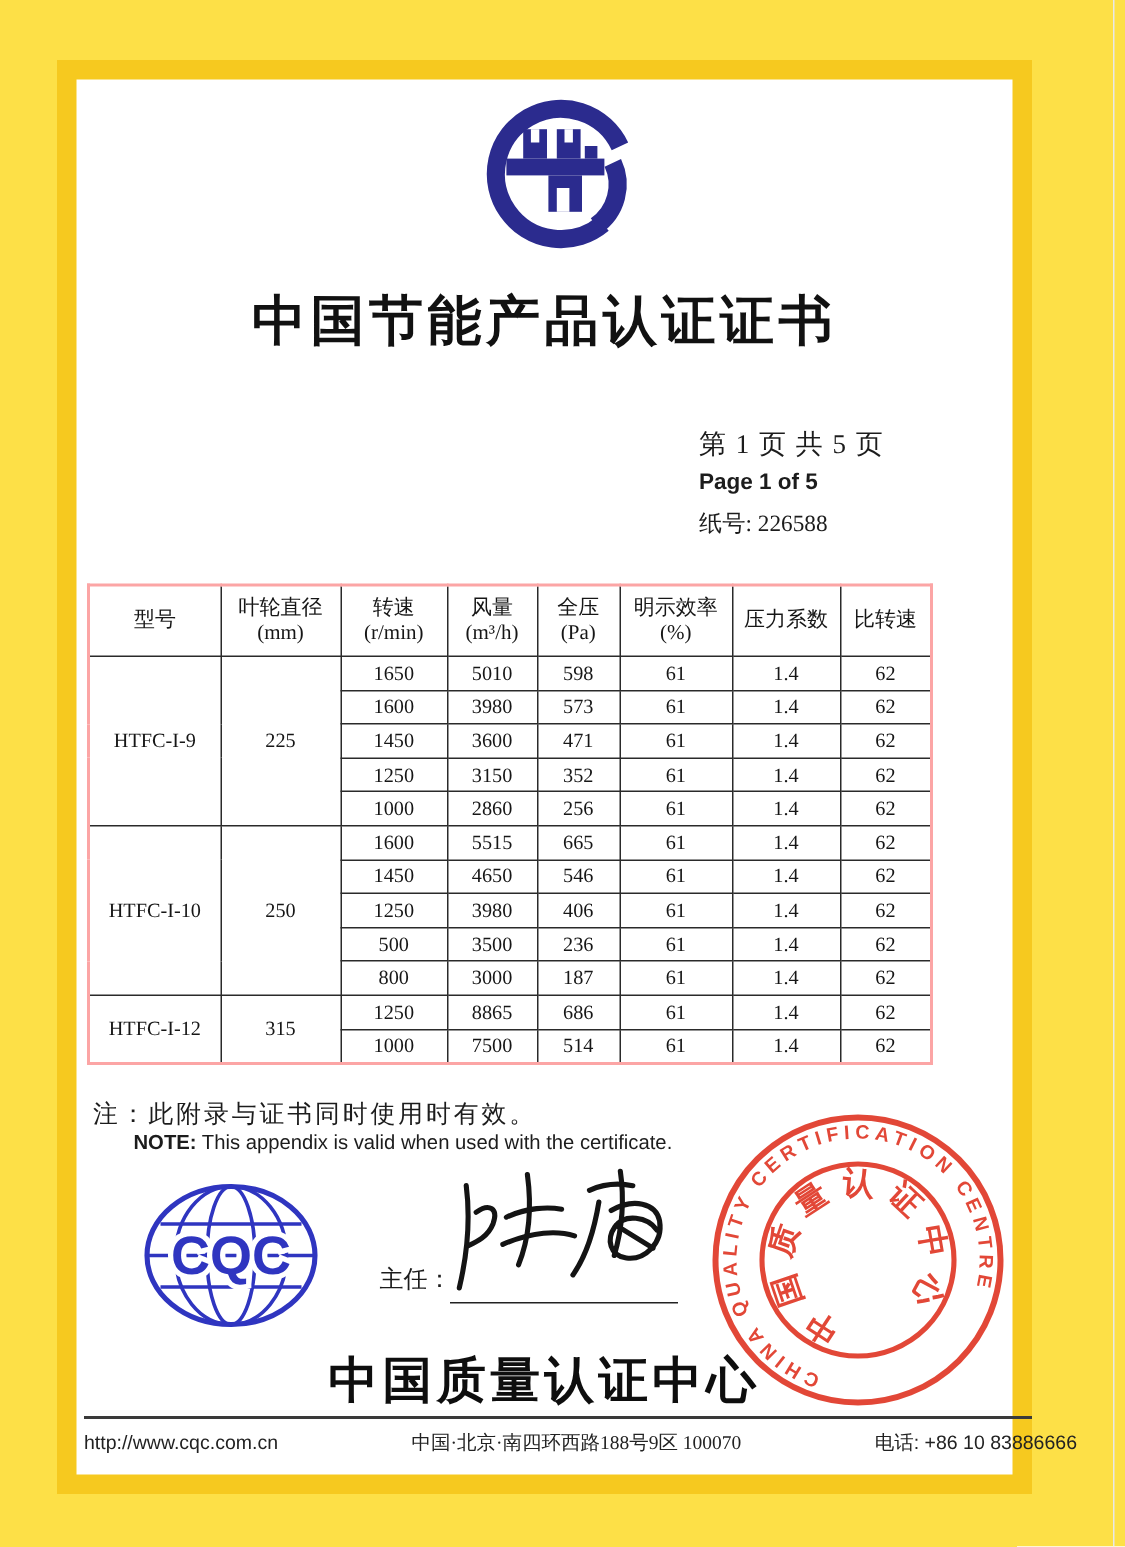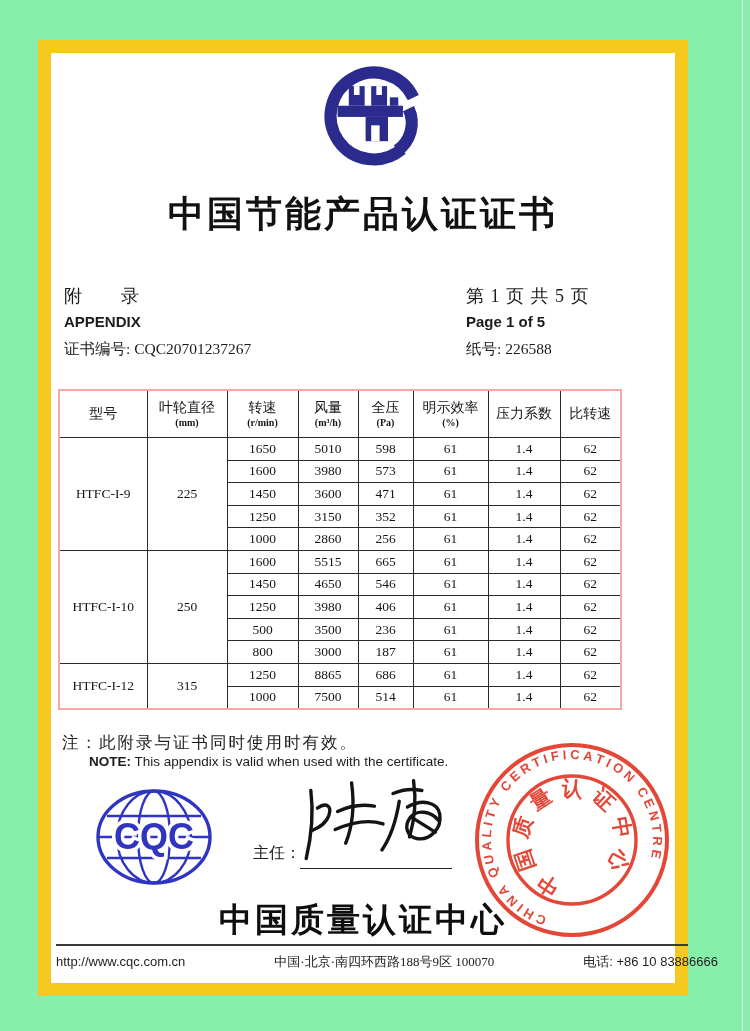--- a/index.html
+++ b/index.html
@@ -4,21 +4,21 @@
 <style>
   :root{
     --frame-yellow:#f6c91f;
     --logo-navy:#2b2b8e;
     --cqc-blue:#2f35c0;
     --stamp-red:#e03a28;
     --ink:#1c1c1c;
   }
   html,body{margin:0;padding:0;background:#fff;}
   .page{
-    position:relative;width:750px;height:1031px;background:#86efac;overflow:hidden;
+    position:relative;width:750px;height:1031px;background:#fde047;overflow:hidden;
     font-family:"Liberation Sans",sans-serif;color:var(--ink);
   }
   .frame{
     position:absolute;left:38px;top:40px;width:650px;height:956px;
     border:13px solid var(--frame-yellow);box-sizing:border-box;background:#fff;
   }
   .scan-line{position:absolute;left:742px;top:0;width:1px;height:1031px;background:#e8e8e8;}
   .logo{position:absolute;left:318px;top:60px;width:112px;height:112px;color:var(--logo-navy);}
   .title{
     position:absolute;left:38px;top:190px;width:650px;text-align:center;
@@ -29,21 +29,21 @@
   .appx-right{left:466px;top:284px;}
   .appx .cn{font-family:"Liberation Serif",serif;font-size:18px;letter-spacing:1px;margin-bottom:5px;}
   .appx .en{font-weight:bold;font-size:15px;margin-bottom:9px;}
   .appx .no{font-family:"Liberation Serif",serif;font-size:15.5px;}
   .spec-table{
     position:absolute;left:58px;top:389px;border-collapse:collapse;table-layout:fixed;
     font-family:"Liberation Serif",serif;color:#161616;border:2px solid #fca5a5;
   }
   .spec-table th,.spec-table td{border:1.4px solid #2a2a2a;text-align:center;padding:0;font-weight:normal;}
   .spec-table thead th{height:46px;font-size:14px;line-height:1.25;}
-  .spec-table thead .unit{font-size:10px;font-weight:bold;}
+  .spec-table thead .unit{font-size:14px;}
   .spec-table tbody td{height:21.6px;font-size:13.5px;}
   .note{position:absolute;left:62px;top:732px;}
   .note .cn{font-family:"Liberation Serif",serif;font-size:16.5px;letter-spacing:2px;margin-bottom:0;}
   .note .en{font-size:13.5px;}
   .note .en b{font-weight:bold;padding-left:27px;}
   .cqc-logo{position:absolute;left:94px;top:788px;width:120px;height:98px;color:var(--cqc-blue);}
   .director{position:absolute;left:253px;top:843px;font-size:16px;font-family:"Liberation Serif",serif;}
   .signature{position:absolute;left:296px;top:776px;width:168px;height:94px;transform:rotate(-2deg);}
   .sig-line{position:absolute;left:300px;top:868px;width:152px;border-top:1.8px solid #222;}
   .org-name{
@@ -76,25 +76,20 @@
     <rect x="57" y="28" width="17" height="21" fill="currentColor"></rect>
     <rect x="38.5" y="28" width="6" height="9.5" fill="#fff"></rect>
     <rect x="62.5" y="28" width="6" height="9.5" fill="#fff"></rect>
     <rect x="77" y="40" width="9" height="9" fill="currentColor"></rect>
     <rect x="51" y="61" width="24" height="26" fill="currentColor"></rect>
     <rect x="57" y="70" width="9" height="17" fill="#fff"></rect>
   </svg>
 
   <div class="title">中国节能产品认证证书</div>
 
-  <div class="appx appx-left">
-    <div class="cn">附　　录</div>
-    <div class="en">APPENDIX</div>
-    <div class="no">证书编号: CQC20701237267</div>
-  </div>
 
   <div class="appx appx-right">
     <div class="cn">第 1 页 共 5 页</div>
     <div class="en">Page 1 of 5</div>
     <div class="no">纸号: 226588</div>
   </div>
 
   <table class="spec-table">
     <colgroup>
       <col style="width:88px">

